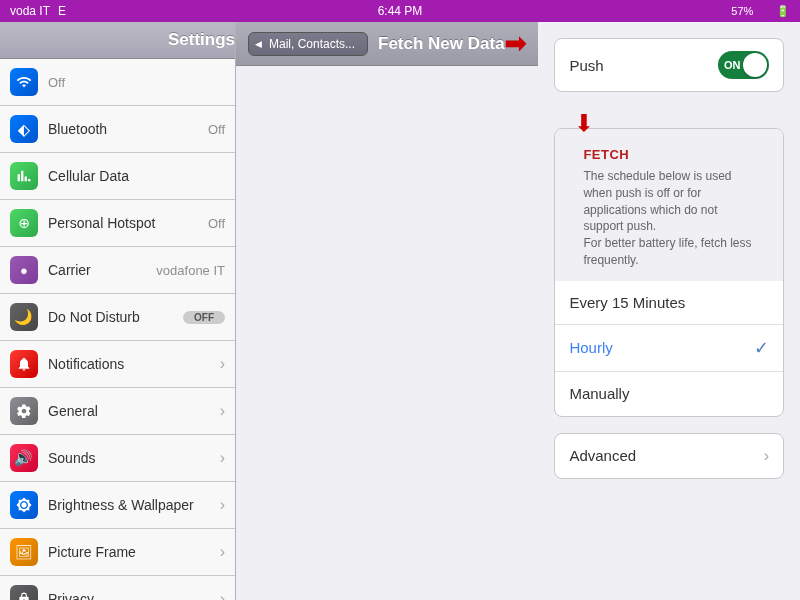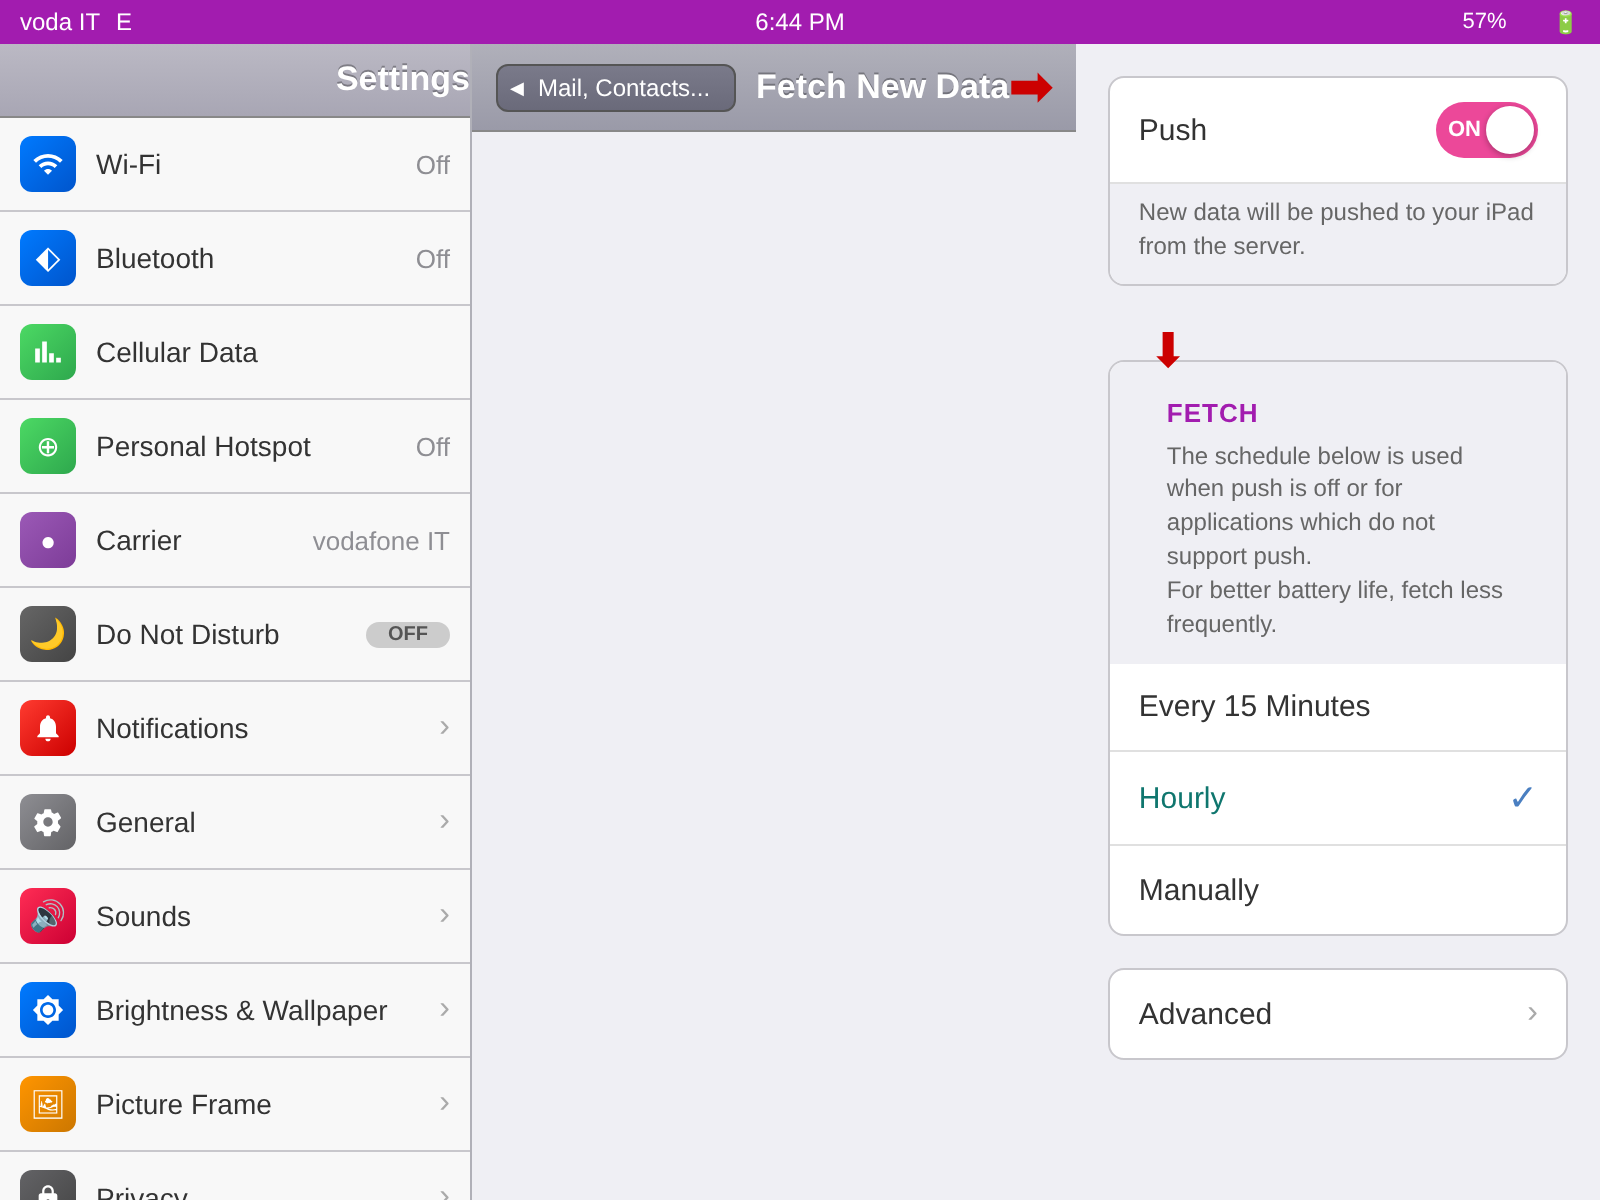--- a/index.html
+++ b/index.html
@@ -170,30 +170,30 @@
     }
     .card-row:last-child {
       border-bottom: none;
     }
     .card-row-label {
       font-size: 15px;
       color: #333;
       flex: 1;
     }
     .card-row-label.blue {
-      color: #0f766e;
+      color: #3b82f6;
     }
     .card-row-check {
       color: #4a7fc1;
       font-size: 18px;
     }
     .toggle-on {
       display: flex;
       align-items: center;
-      background: #ec4899;
+      background: #15803d;
       border-radius: 14px;
       width: 51px;
       height: 28px;
       padding: 2px;
       cursor: pointer;
       position: relative;
       text-align: right;
     }
     .toggle-on-text {
       color: #fff;
@@ -216,21 +216,21 @@
       font-size: 12px;
       color: #666;
       padding: 6px 14px 10px 14px;
       line-height: 1.4;
       background: #efeff4;
     }
 
     .section-header {
       font-size: 13px;
       font-weight: bold;
-      color: #a21caf;
+      color: #b91c1c;
       padding: 8px 14px 4px 14px;
       text-transform: uppercase;
       letter-spacing: 0.5px;
     }
     .section-desc {
       font-size: 12px;
       color: #666;
       padding: 2px 14px 10px 14px;
       line-height: 1.4;
     }
@@ -268,21 +268,20 @@
 
   <div class="sidebar">
     <div class="sidebar-title">Settings</div>
 
     <div class="sidebar-item">
       <div class="item-icon icon-wifi">
         <svg width="16" height="16" viewBox="0 0 24 24" fill="white">
             <path d="M1 9l2 2c5-5 13-5 18 0l2-2C16.93 2.93 7.08 2.93 1 9zm8 8l3 3 3-3c-1.65-1.66-4.34-1.66-6 0zm-4-4l2 2c2.76-2.76 7.24-2.76 10 0l2-2C15.14 9.14 8.87 9.14 5 13z"></path>
           </svg>
       </div>
-      <span class="item-label">Wi-Fi</span>
       <span class="item-value">Off</span>
     </div>
 
     <div class="sidebar-item">
       <div class="item-icon icon-bt" style="font-size:16px;">⬖</div>
       <span class="item-label">Bluetooth</span>
       <span class="item-value">Off</span>
     </div>
 
     <div class="sidebar-item">
@@ -382,21 +381,20 @@
         <div class="card-row">
           <span class="card-row-label">Push</span>
 
           <div style="position:relative; display:flex; align-items:center;">
             <div class="toggle-on">
               <span class="toggle-on-text">ON</span>
               <div class="toggle-knob"></div>
             </div>
           </div>
         </div>
-        <div class="description-text">New data will be pushed to your iPad from the server.</div>
       </div>
 
       <div style="position:relative; margin-bottom:-8px; margin-left: 20px;">
         <span style="color:#cc0000; font-size:24px; display:inline-block; transform:rotate(180deg);">⬆</span>
       </div>
 
       <div class="card">
         <div style="padding: 10px 14px 2px 14px; background: #efeff4;">
           <div class="section-header">Fetch</div>
           <div class="section-desc">The schedule below is used when push is off or for applications which do not support push.<br>For better battery life, fetch less frequently.</div>

